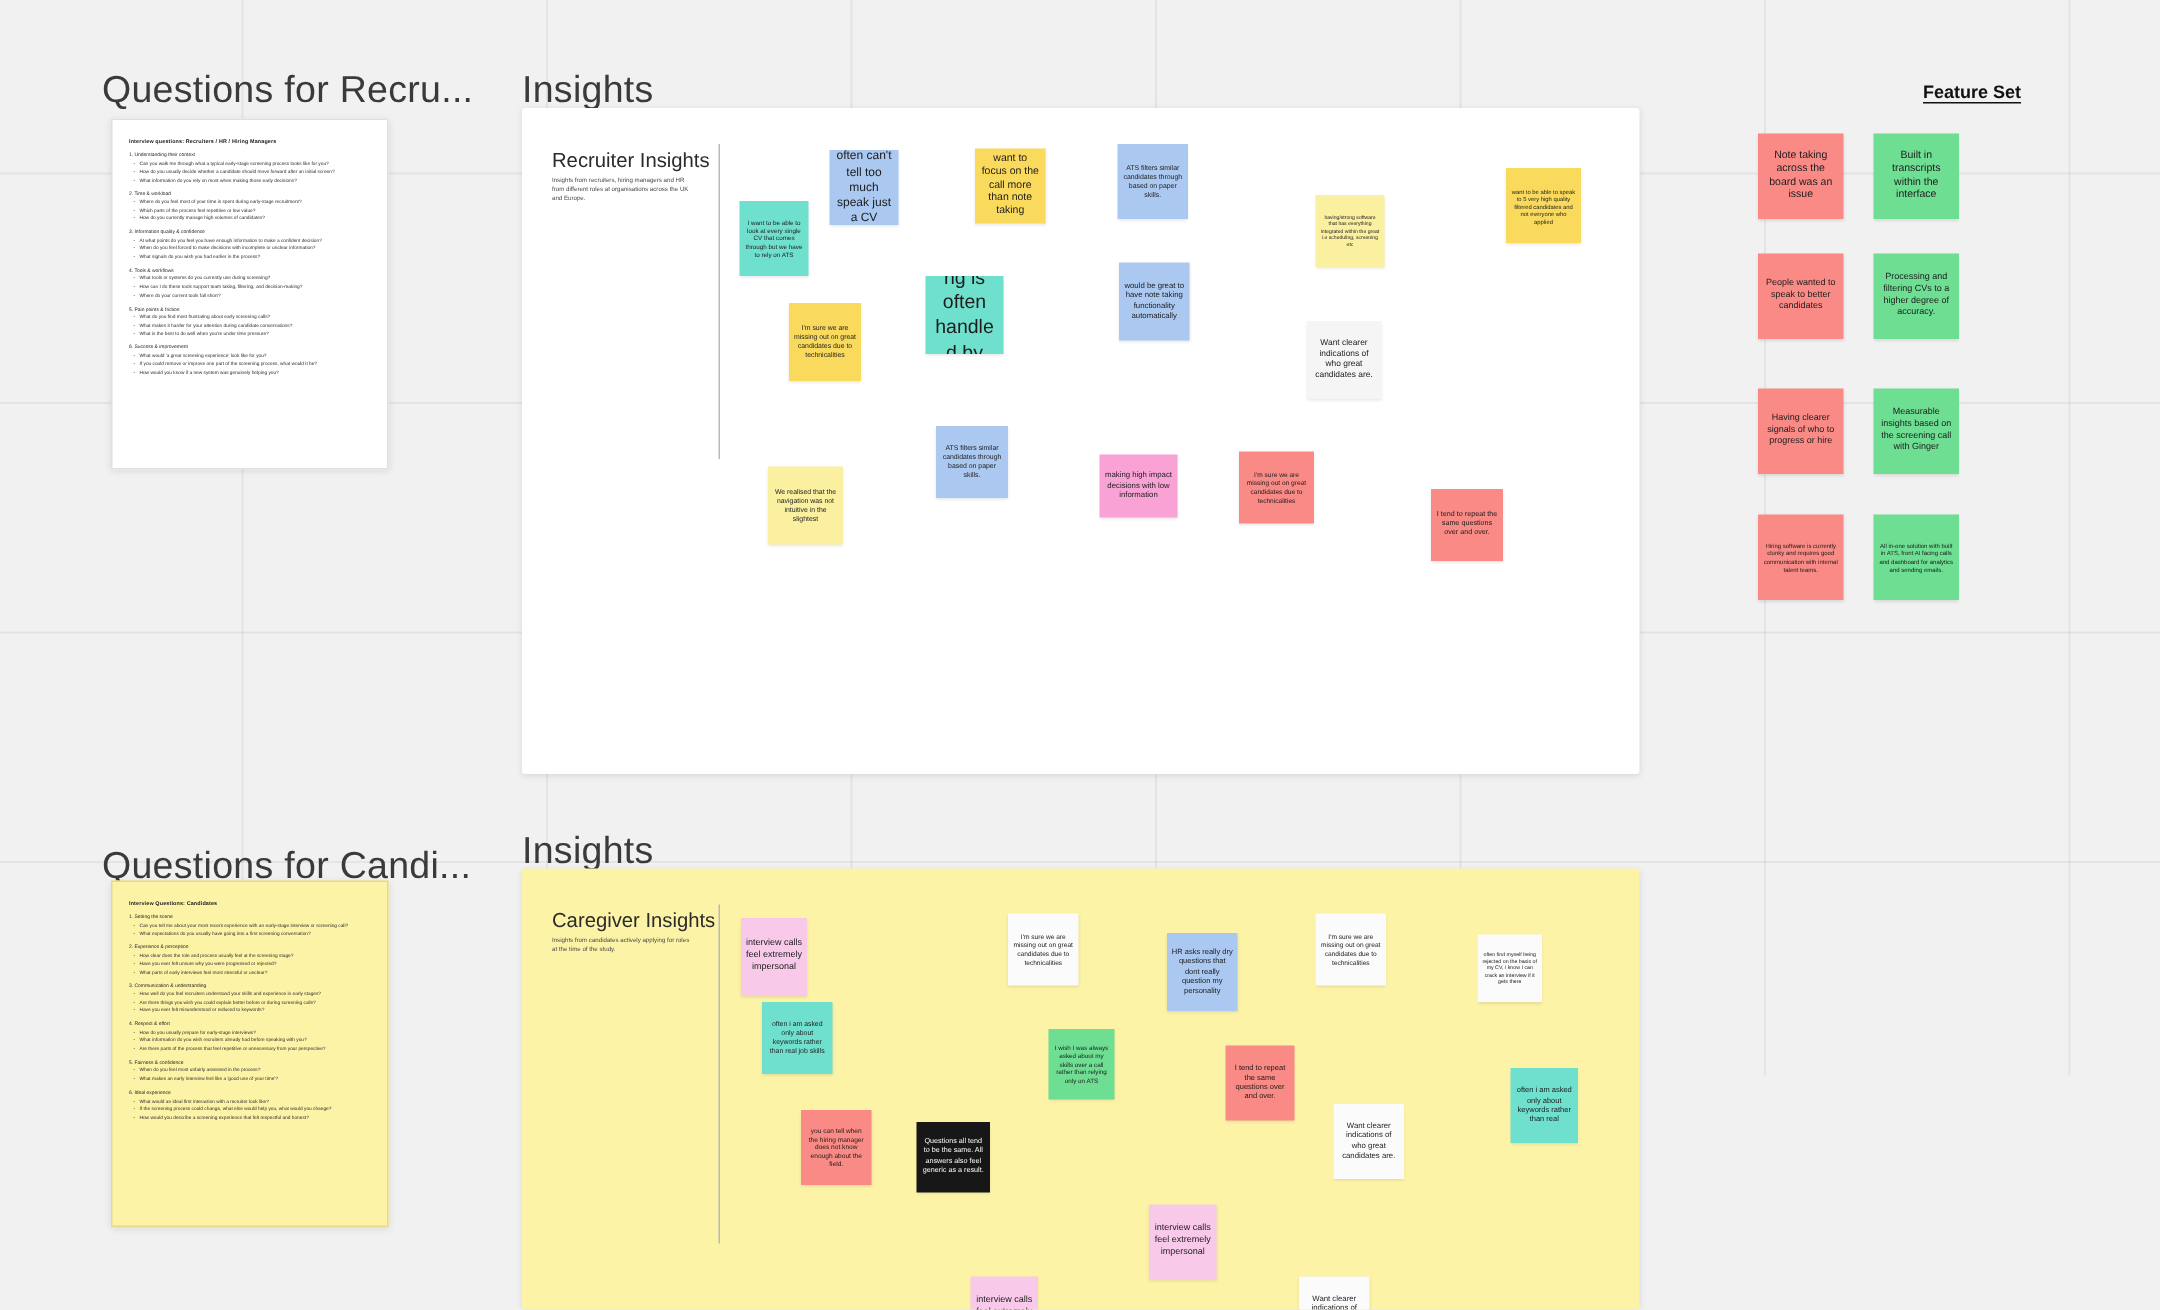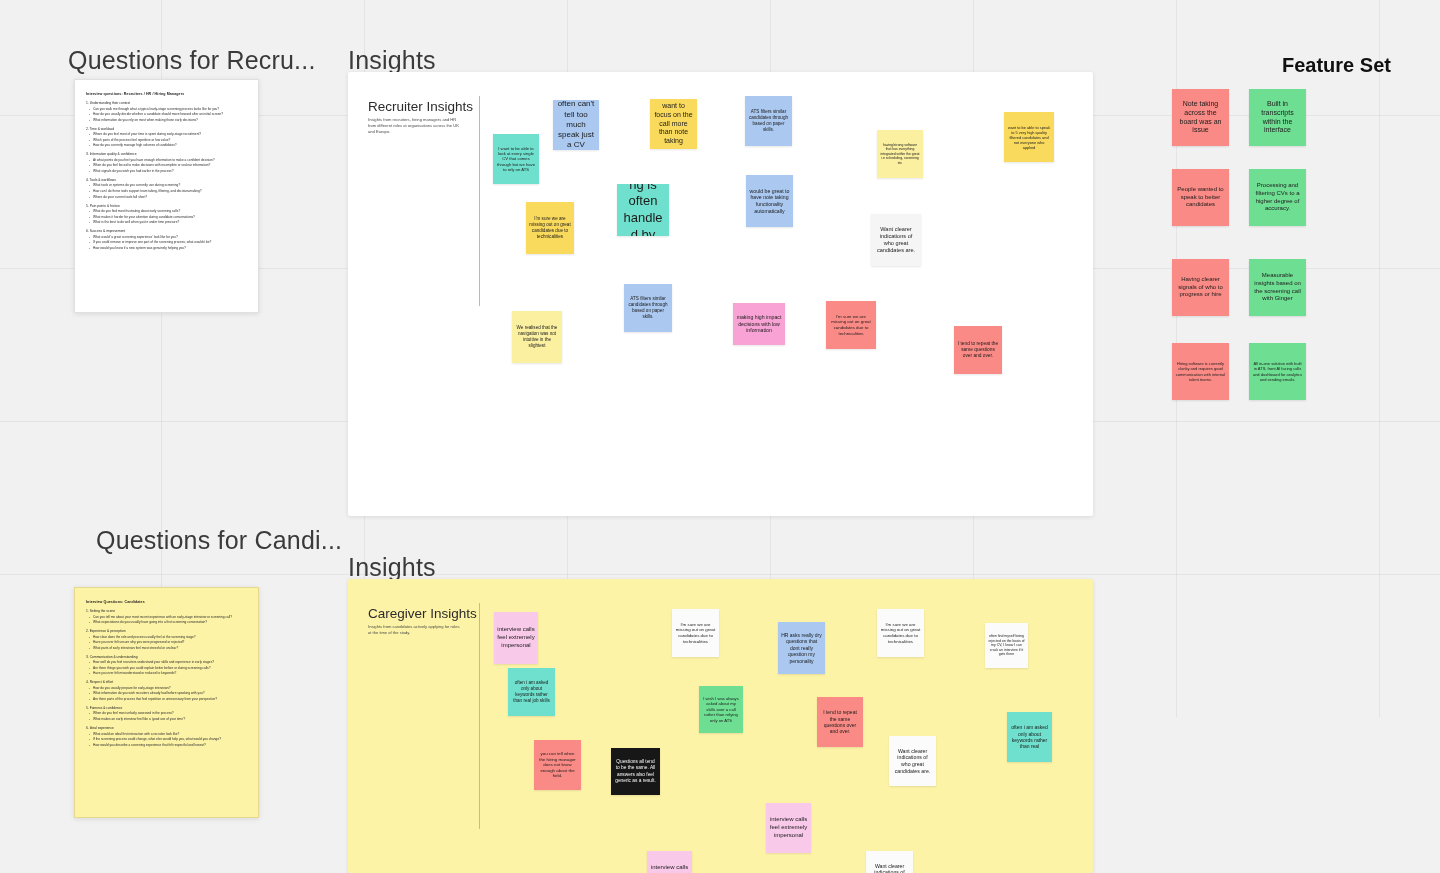--- a/index.html
+++ b/index.html
@@ -22,23 +22,24 @@
   .section-title {
     position: absolute;
     font-size: 25px;
     font-weight: 400;
     color: #3a3a3a;
     letter-spacing: 0.2px;
     white-space: nowrap;
   }
   .feature-title {
     position: absolute;
-    font-size: 20px;
+    font-size: 12px;
     font-weight: 700;
     color: #111;
+    text-decoration: underline;
     text-underline-offset: 3px;
     white-space: nowrap;
   }
   .board {
     position: absolute;
     background: #ffffff;
     border-radius: 2px;
     box-shadow: 0 1px 4px rgba(0,0,0,0.10);
     overflow: hidden;
   }
@@ -113,21 +114,21 @@
 </style>
 </head>
 <body>
 
 <div id="canvas">
 
   <div class="section-title" style="left:68px; top:46px;">Questions for Recru...</div>
 
   <div class="section-title" style="left:348px; top:46px;">Insights</div>
 
-  <div class="section-title" style="left:68px; top:526px;margin-left:28px;">Questions for Candi...</div>
+  <div class="section-title" style="left:68px; top:563px;">Questions for Candi...</div>
 
   <div class="section-title" style="left:348px; top:553px;">Insights</div>
 
   <div class="feature-title" style="left:1282px; top:54px;">Feature Set</div>
 
   <div class="doc-card" style="left:74px; top:79px; width:185px; height:234px;">
     <div class="doc-title">Interview questions: Recruiters / HR / Hiring Managers</div>
     <div id="recruiter-doc-body">
         <div class="doc-sec">
           <div class="doc-sec-h">1. Understanding their context</div>

